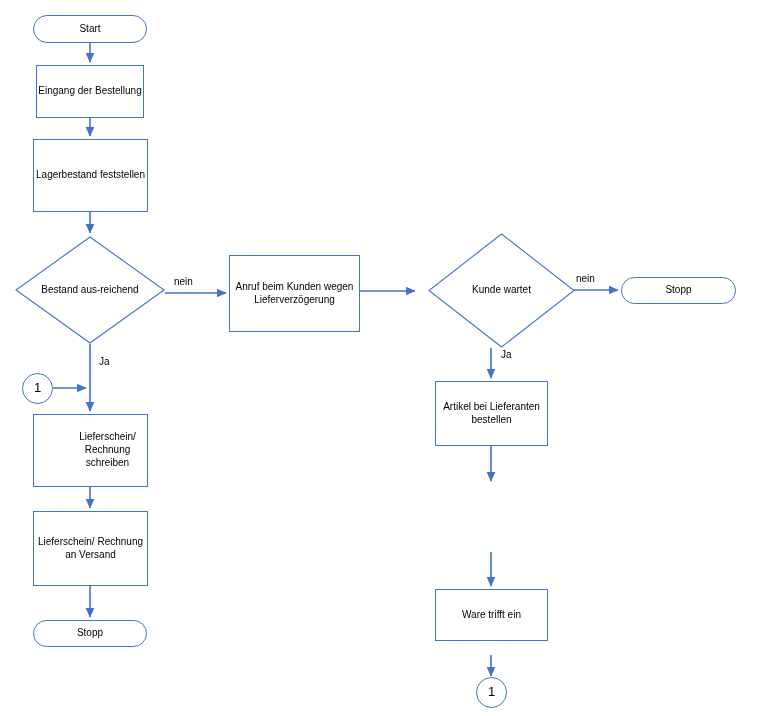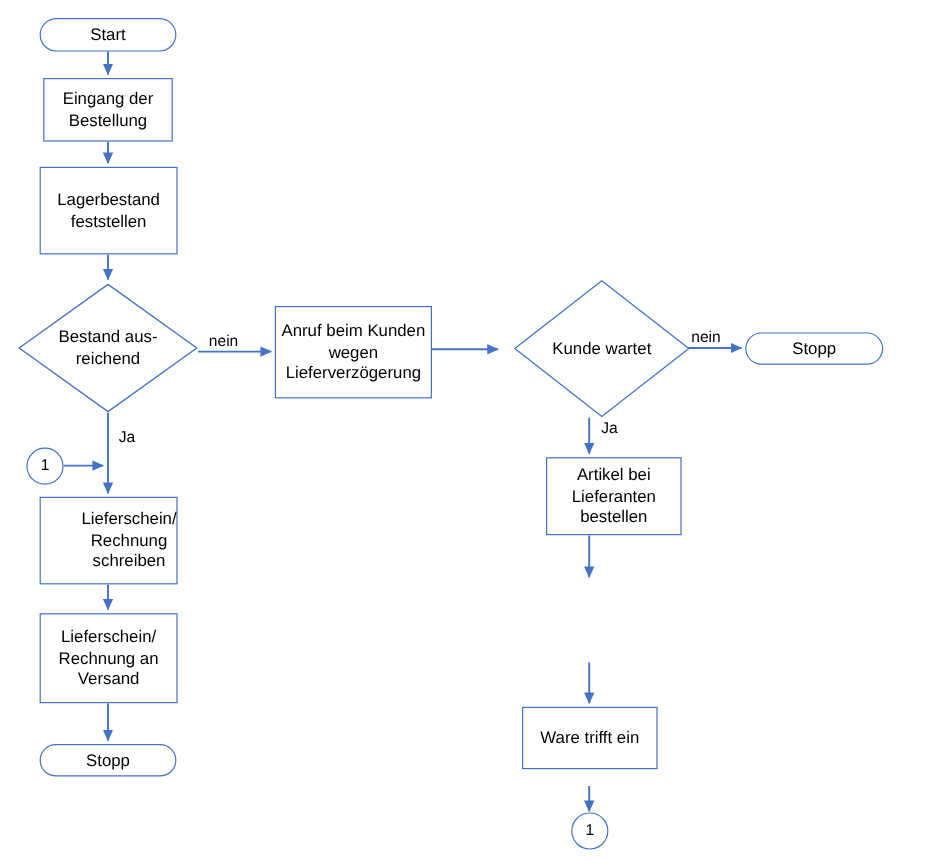--- a/index.html
+++ b/index.html
@@ -26,21 +26,21 @@
     pointer-events: none;
   }
   .node {
     position: absolute;
     box-sizing: border-box;
     display: flex;
     align-items: center;
     justify-content: center;
     text-align: center;
     color: #000000;
-    font-size: 14px;
+    font-size: 10px;
     line-height: 1.28;
     z-index: 2;
   }
   .node-process {
     border: 1px solid #4472c4;
     background: #ffffff;
   }
   .node-terminator {
     border: 1px solid #4472c4;
     background: #ffffff;
@@ -63,21 +63,21 @@
     height: 100%;
   }
   .node-decision .diamond-label {
     position: relative;
     z-index: 1;
     width: 84%;
   }
   .edge-label {
     position: absolute;
     color: #000000;
-    font-size: 13px;
+    font-size: 10px;
     line-height: 1;
     background: transparent;
     z-index: 3;
     white-space: nowrap;
   }
 </style>
 </head>
 <body>
 
 <div id="flowchart-canvas">
@@ -145,21 +145,21 @@
     <svg class="diamond-shape" viewBox="0 0 147 115" preserveAspectRatio="none">
       <polygon points="73.5,1 146,57.5 73.5,114 1,57.5" fill="#ffffff" stroke="#4472c4" stroke-width="1.1"></polygon>
     </svg>
     <span class="diamond-label">Kunde wartet</span>
   </div>
 
   <div class="node node-terminator" style="left:621px; top:277px; width:115px; height:27px;">
     <span>Stopp</span>
   </div>
 
-  <div class="node node-process" style="left:455px; top:381px; width:113px; height:65px;">
+  <div class="node node-process" style="left:435px; top:381px; width:113px; height:65px;">
     <span>Artikel bei Lieferanten bestellen</span>
   </div>
 
 
   <div class="node node-process" style="left:435px; top:589px; width:113px; height:52px;">
     <span>Ware trifft ein</span>
   </div>
 
   <div class="node node-connector" style="left:476px; top:677px; width:31px; height:31px; font-size:13px;">
     <span>1</span>

